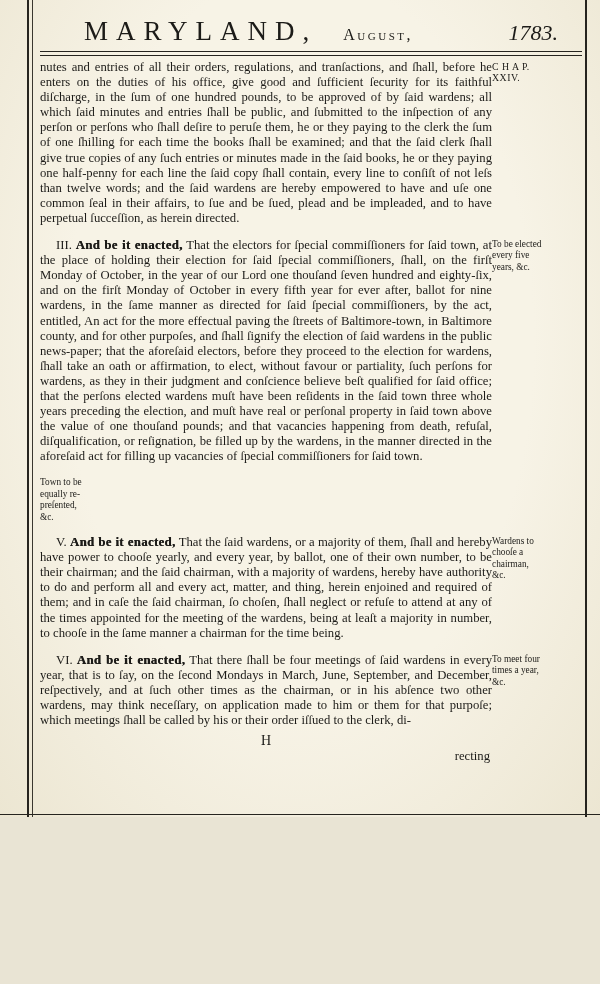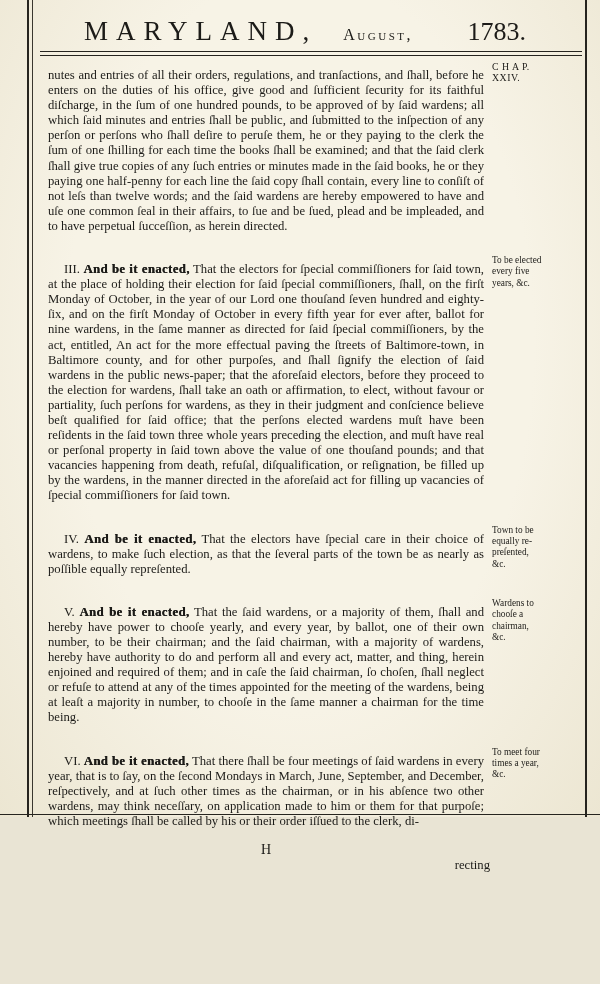--- a/index.html
+++ b/index.html
@@ -34,42 +34,43 @@
   .head-title {
     font-size: 27px; letter-spacing: 8px;
     font-weight: 500;
   }
   .head-month {
     font-variant: small-caps;
     font-size: 16px; letter-spacing: 2.5px;
     margin-left: 26px;
   }
   .head-year {
-    font-size: 26px;
-    margin-left: auto; margin-right: 56px;
+    font-style: italic;
+    font-size: 22px;
+    margin-left: auto; margin-right: 24px;
   }
   .double-rule {
     height: 3px;
     border-top: 1.3px solid #26241f;
     border-bottom: 1px solid #26241f;
     margin-top: 2px;
   }
 
   .body-area { margin-top: 4px; }
   .para-row { display: flex; align-items: flex-start; }
   .para-row + .para-row { margin-top: 12px; }
 
   .main-col {
     width: 452px;
     font-size: 12.7px;
     line-height: 15.1px;
     text-align: justify;
     text-justify: inter-word;
   }
-  .main-col p { margin: 8px; }
+  .main-col p { margin: 0; }
   .indent { text-indent: 16px; font-family: Liberation Serif, serif; }
 
   .blackletter {
     font-weight: bold;
     letter-spacing: 0.4px;
     text-shadow: 0.3px 0 0 currentColor;
   }
 
   .note-col {
     width: 86px;
@@ -136,25 +137,20 @@
           <p class="indent"><span>III.</span>
             <span class="blackletter">And be it enacted,</span>
             <span>That the electors for ſpecial commiſſioners for ſaid town, at the place of holding their election for ſaid ſpecial commiſſioners, ſhall, on the firſt Monday of October, in the year of our Lord one thouſand ſeven hundred and eighty-ſix, and on the firſt Monday of October in every fifth year for ever after, ballot for nine wardens, in the ſame manner as directed for ſaid ſpecial commiſſioners, by the act, entitled, An act for the more effectual paving the ſtreets of Baltimore-town, in Baltimore county, and for other purpoſes, and ſhall ſignify the election of ſaid wardens in the public news-paper; that the aforeſaid electors, before they proceed to the election for wardens, ſhall take an oath or affirmation, to elect, without favour or partiality, ſuch perſons for wardens, as they in their judgment and conſcience believe beſt qualified for ſaid office; that the perſons elected wardens muſt have been reſidents in the ſaid town three whole years preceding the election, and muſt have real or perſonal property in ſaid town above the value of one thouſand pounds; and that vacancies happening from death, refuſal, diſqualification, or reſignation, be filled up by the wardens, in the manner directed in the aforeſaid act for filling up vacancies of ſpecial commiſſioners for ſaid town.</span></p>
         </div>
         <div class="note-col">To be elected
 every five
 years, &amp;c.</div>
       </div>
 
       <div class="para-row">
-        <div class="main-col">
-          <p class="indent"><span>IV.</span>
-            <span class="blackletter">And be it enacted,</span>
-            <span>That the electors have ſpecial care in their choice of wardens, to make ſuch election, as that the ſeveral parts of the town be as nearly as poſſible equally repreſented.</span></p>
-        </div>
         <div class="note-col">Town to be
 equally re-
 preſented,
 &amp;c.</div>
       </div>
 
       <div class="para-row">
         <div class="main-col">
           <p class="indent"><span>V.</span>
             <span class="blackletter">And be it enacted,</span>

